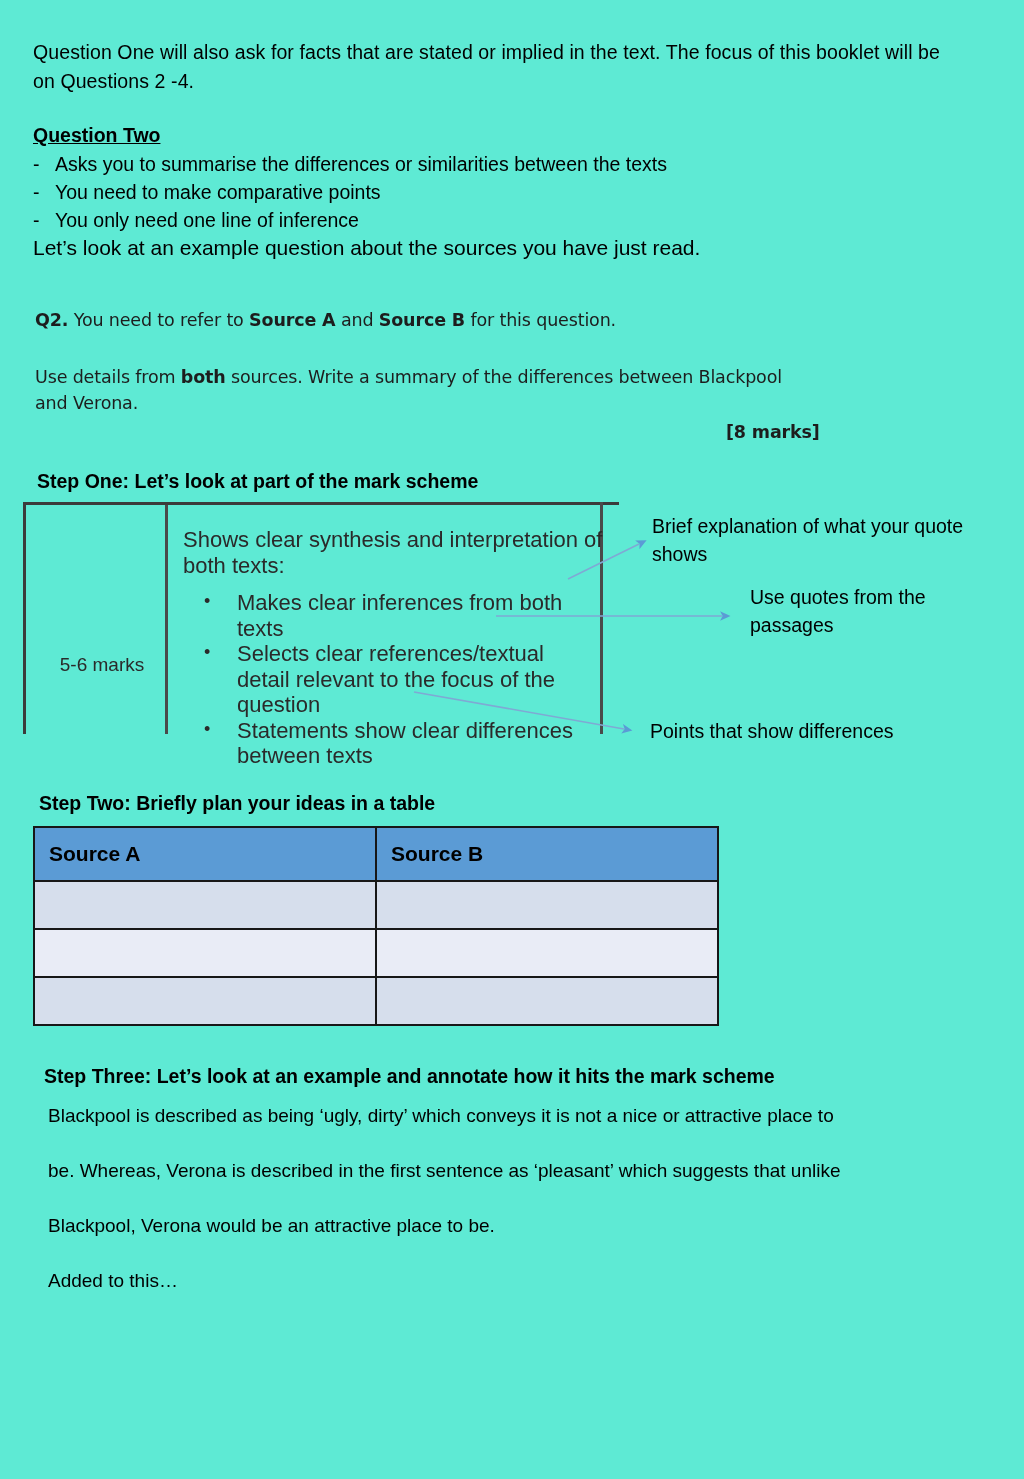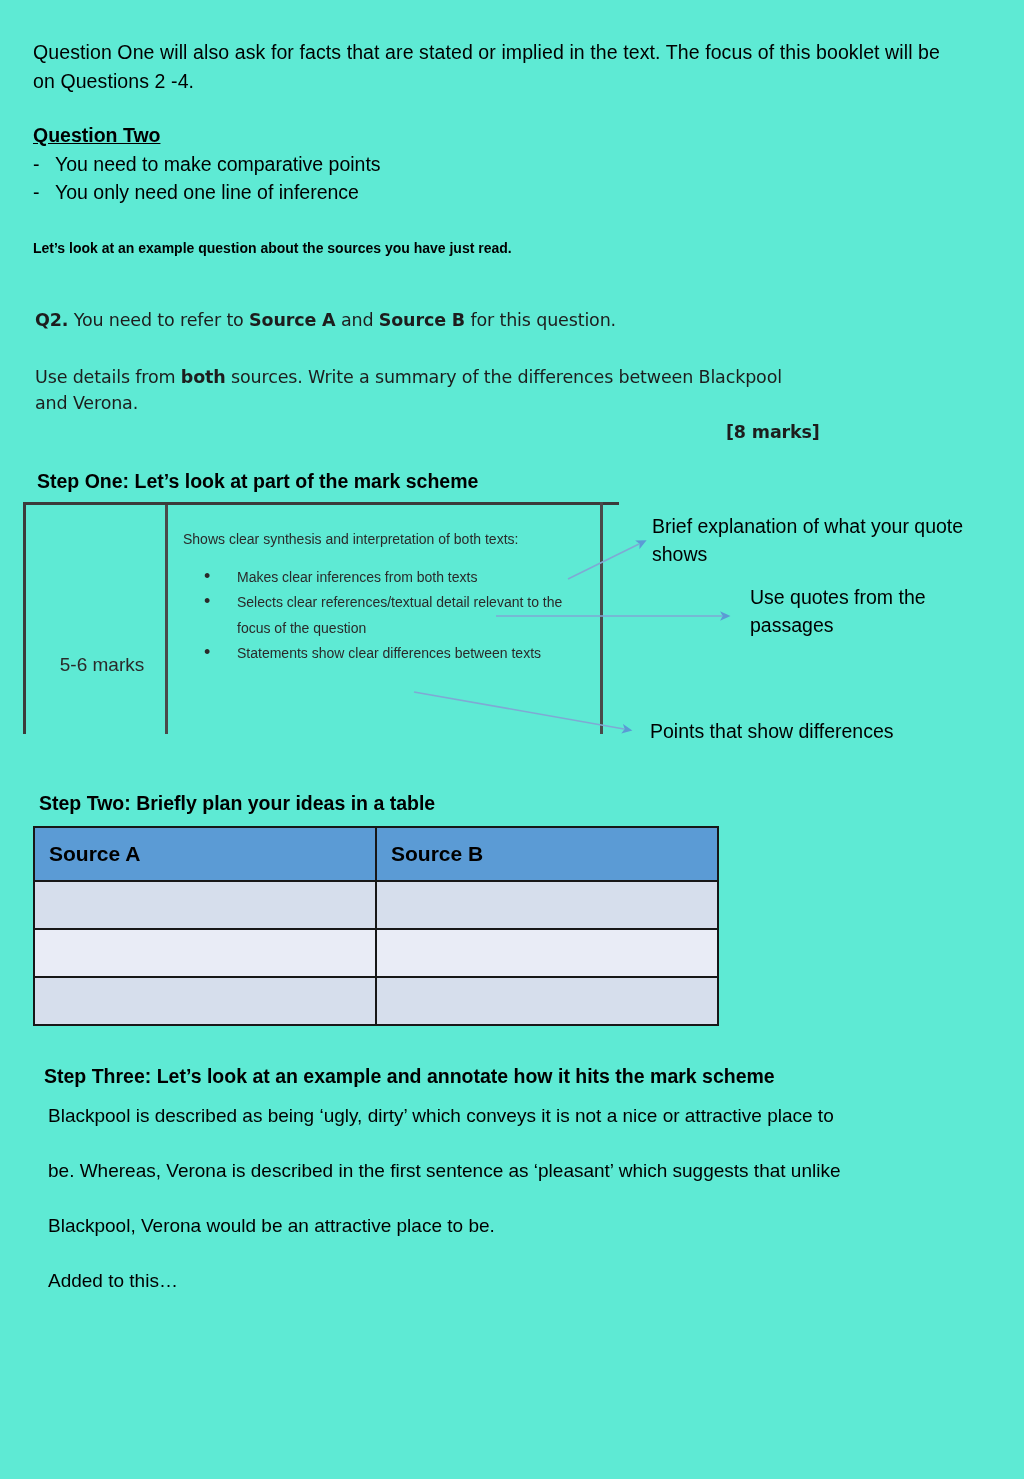--- a/index.html
+++ b/index.html
@@ -55,23 +55,22 @@
   }
   .dashlist .dash {
     display: inline-block;
     width: 22px;
   }
 
   .letslook {
     position: absolute;
     left: 33px;
     top: 234px;
-    font-size: 14px;
+    font-size: 21px;
     line-height: 28px;
-    font-weight: bold;
   }
 
   
   .scan {
     position: absolute;
     left: 35px;
     top: 307px;
     width: 880px;
     font-family: "DejaVu Sans", sans-serif;
     font-size: 17.5px;
@@ -146,21 +145,21 @@
     width: 122px;
     text-align: center;
     font-size: 19px;
     color: #2a2a2a;
   }
   #markscheme .ms-body {
     position: absolute;
     left: 160px;
     top: 25px;
     width: 420px;
-    font-size: 14px;
+    font-size: 22px;
     line-height: 25.5px;
     color: #2a2a2a;
   }
   #markscheme .ms-body .lead { display: block; }
   #markscheme .ms-bullets {
     list-style: none;
     margin: 12px;
     padding: 0;
   }
   #markscheme .ms-bullets li {
@@ -236,20 +235,21 @@
 </head>
 <body>
 
 <div id="page">
 
   <div class="intro">Question One will also ask for  facts that are stated or implied in the text. The focus of this booklet will be on Questions 2 -4.</div>
 
   <div class="q2-head">Question Two</div>
 
   <div class="dashlist">
+    <span class="row"><span class="dash">-</span><span>Asks you to summarise the differences or similarities between the texts</span></span>
     <span class="row"><span class="dash">-</span><span>You need to make comparative points</span></span>
     <span class="row"><span class="dash">-</span><span>You only need one line of inference</span></span>
   </div>
 
   <div class="letslook">Let’s look at an example question about the sources you have just read.</div>
 
   <div class="scan">
     <div class="l1"><b>Q2.</b><span> You need to refer to </span><b>Source A</b><span> and </span><b>Source B</b><span> for this question.</span></div>
     <div class="l2"><span>Use details from </span><b>both</b><span> sources. Write a summary of the differences between Blackpool and Verona.</span></div>
     <div class="l3">[8 marks]</div>

